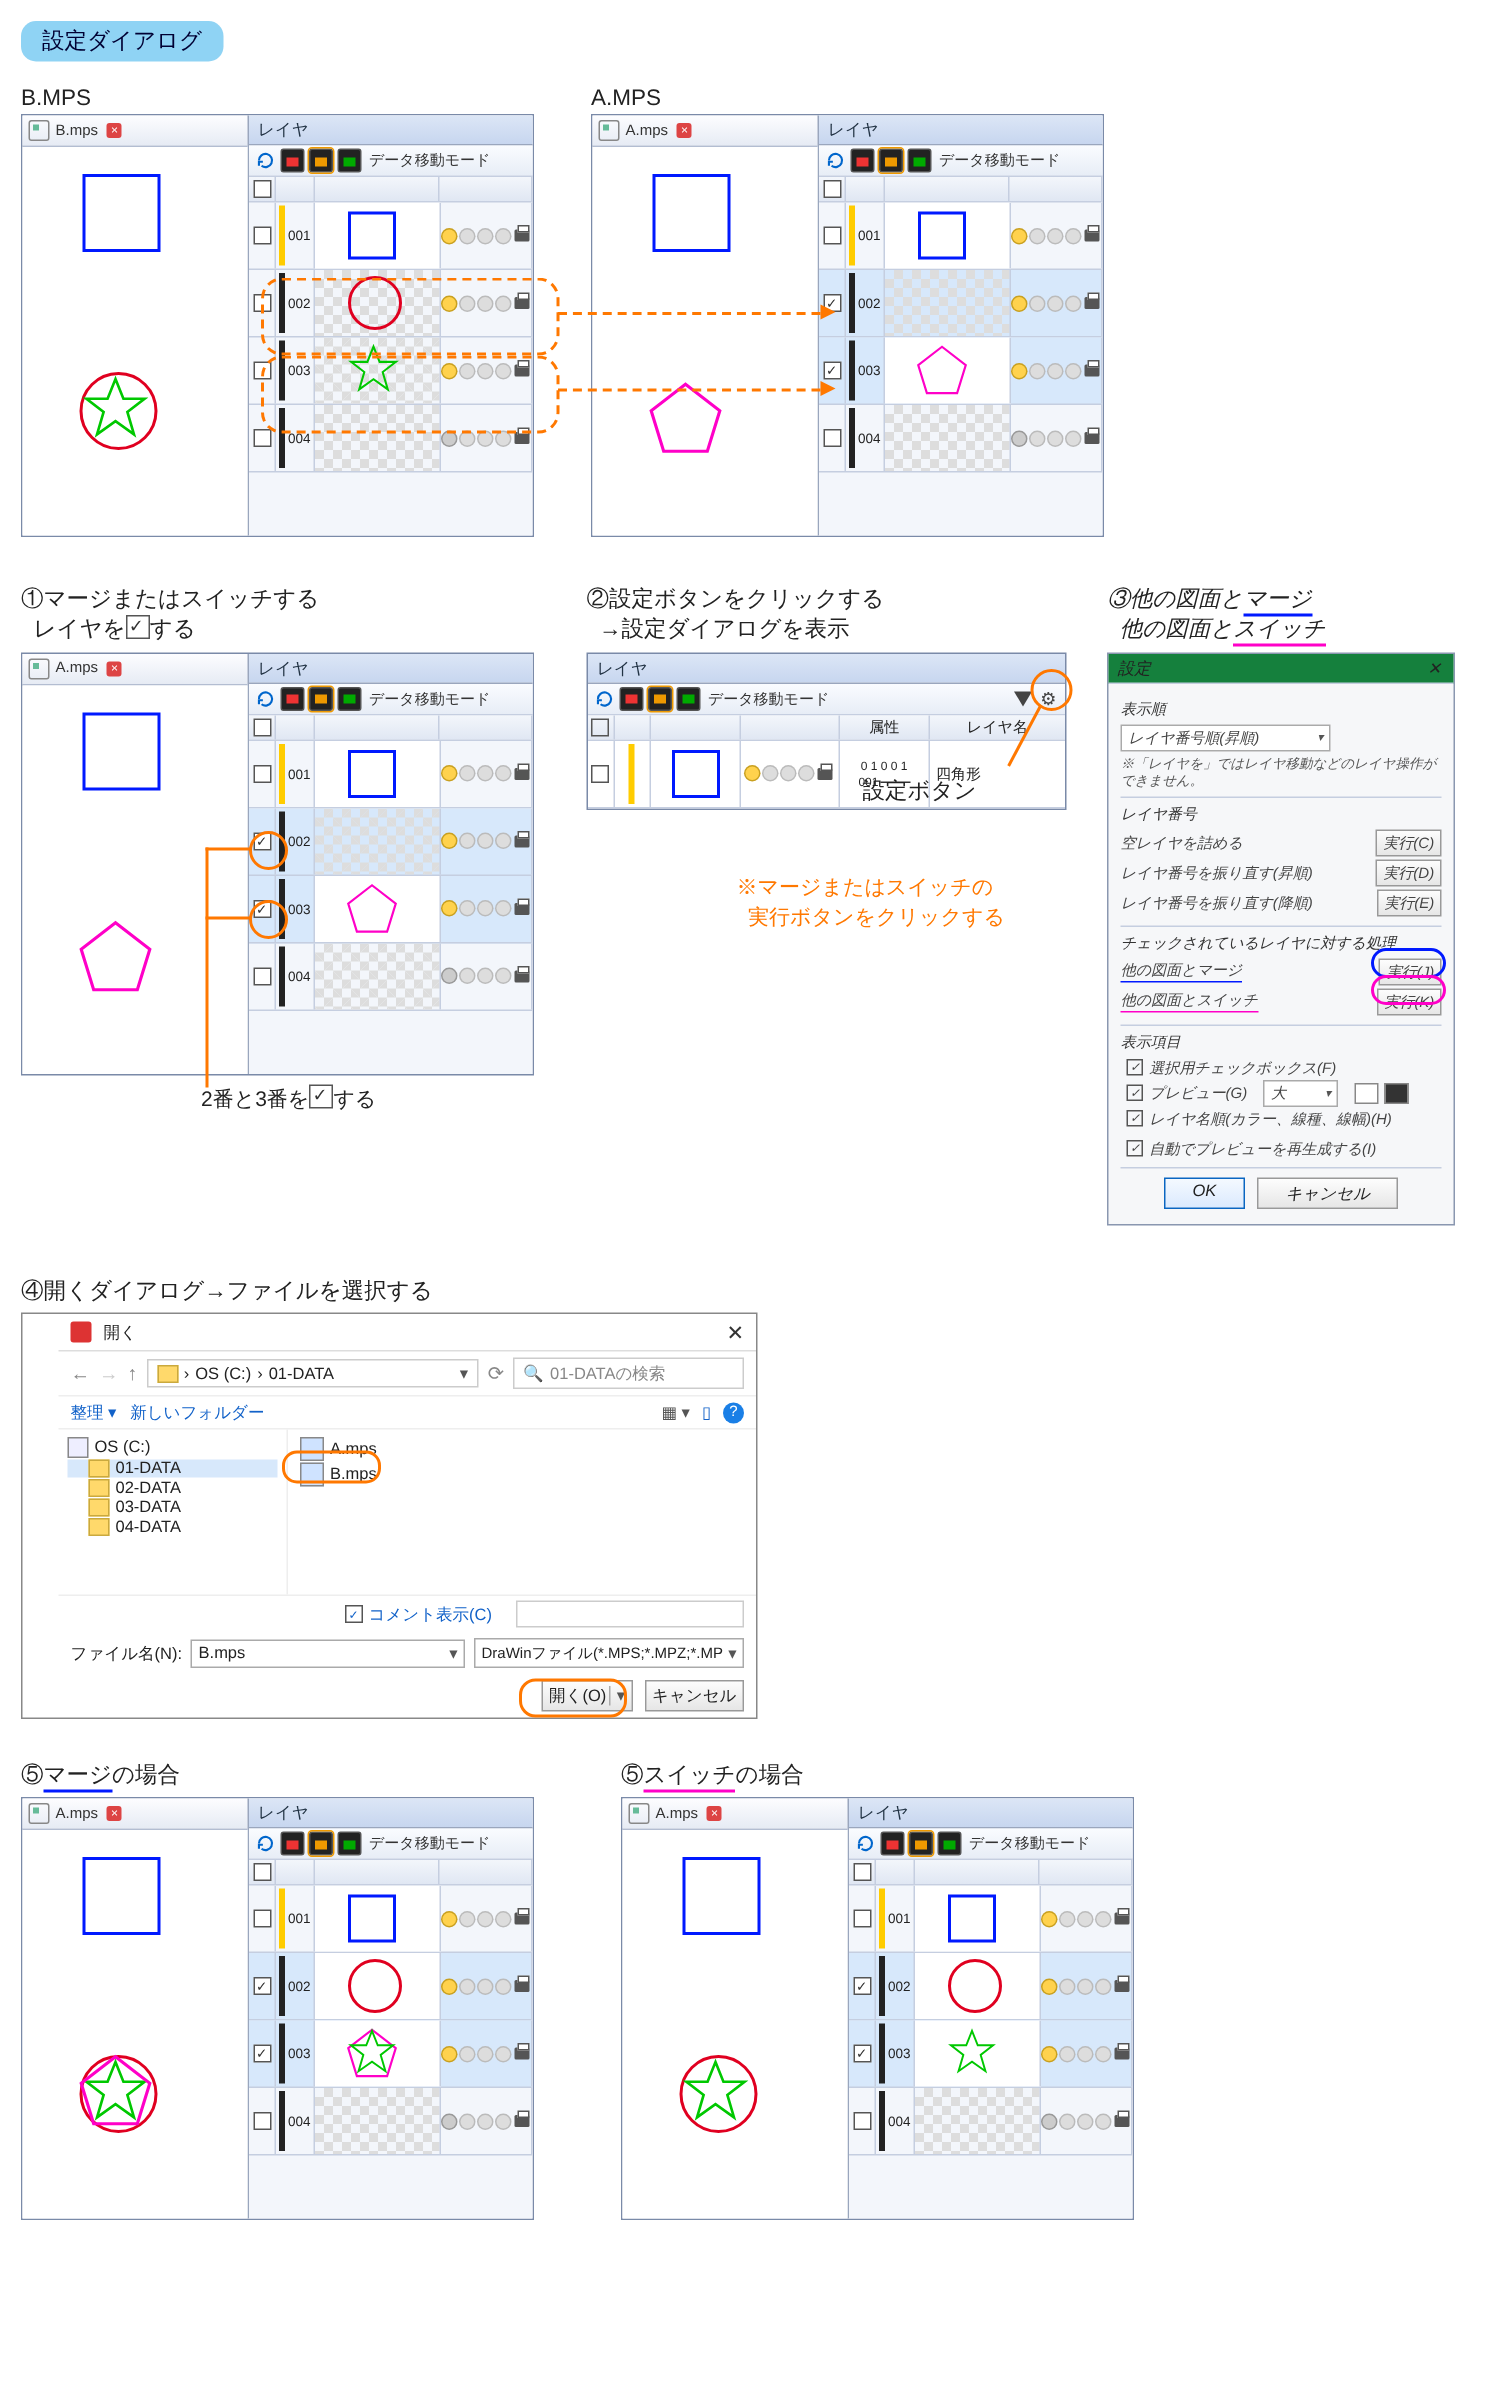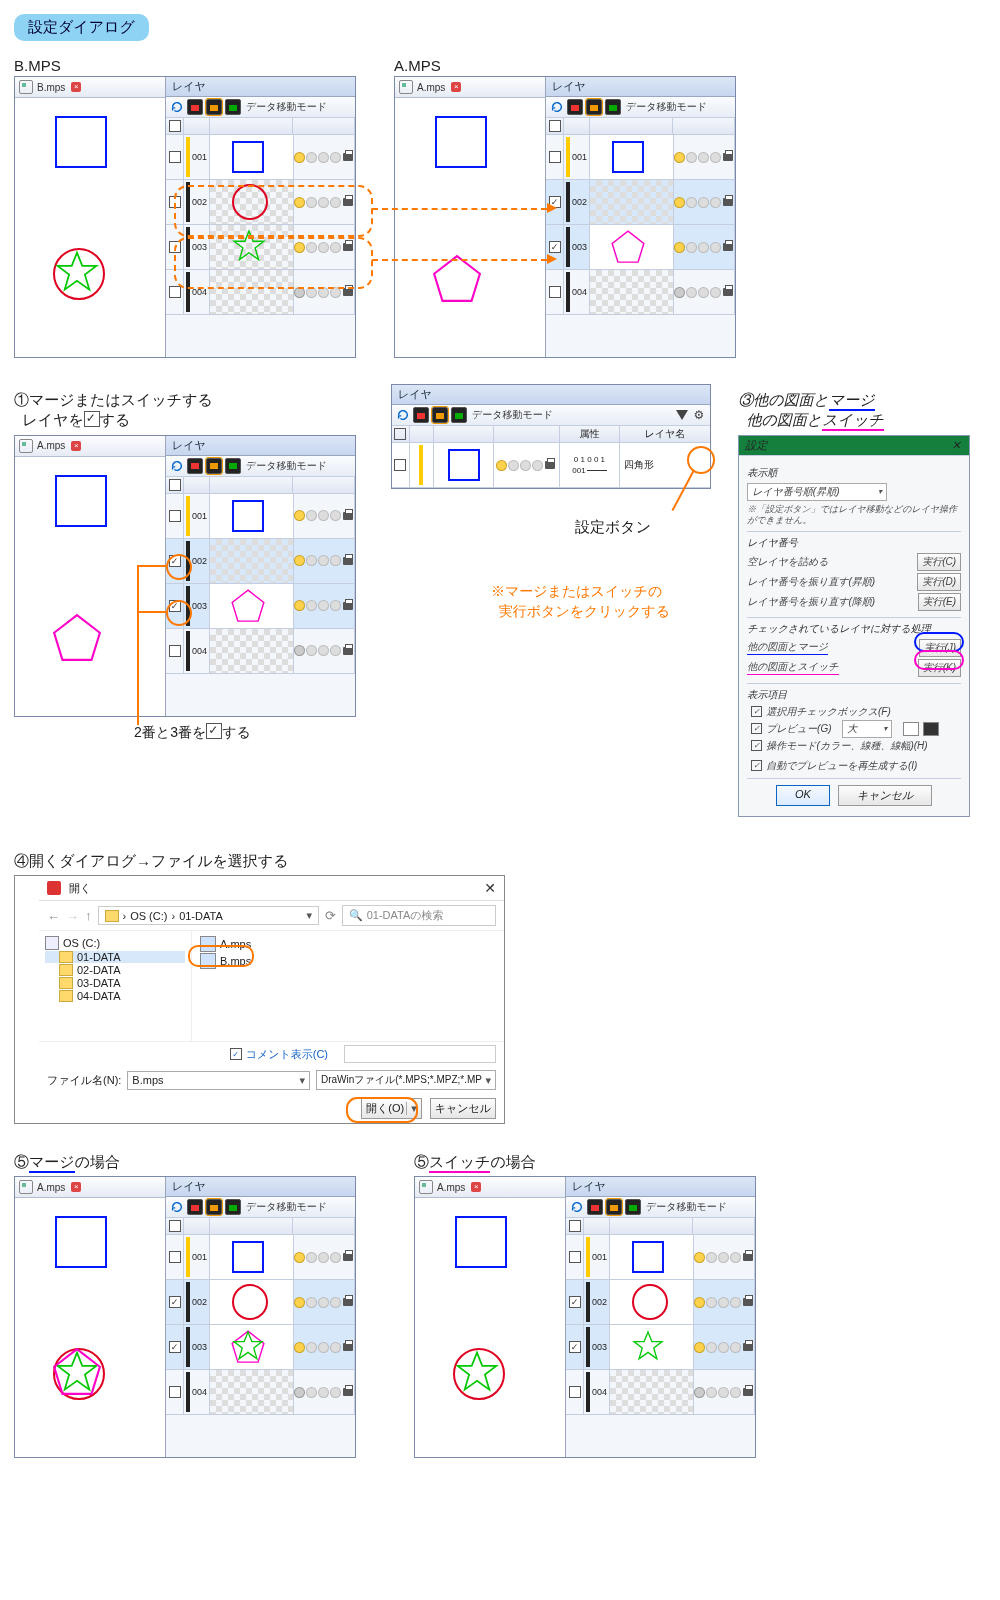--- a/index.html
+++ b/index.html
@@ -556,20 +556,24 @@
       <span class="ann-line" style="top:129px;left:122px;width:30px;height:2px;"></span>
       <span class="ann-line" style="top:175px;left:122px;width:30px;height:2px;"></span>
       <span class="ann-line" style="top:129px;left:122px;width:2px;height:160px;"></span>
     </div>
     <div class="step" style="font-size:14px;margin-top:6px;text-align:center;">
       <span>2番と3番を</span><span class="chkbox-inline"></span><span>する</span>
     </div>
   </div>
 
   <div class="sec" style="width:330px;">
+    <div class="step">
+      <span>②設定ボタンをクリックする</span><br>
+      &nbsp;&nbsp;<span>→設定ダイアログを表示</span>
+    </div>
 
     <div style="border:1px solid #7a8aa8;width:318px;">
       <div class="lp-title">レイヤ</div>
       <div class="lp-tool ext">
         <div style="display:flex;gap:3px;align-items:center;">
           <svg class="reload" viewBox="0 0 16 16">
               <path d="M3 8a5 5 0 1 1 2 4" fill="none" stroke="#06c" stroke-width="1.6"></path>
               <path d="M3 12v-3h3" fill="none" stroke="#06c" stroke-width="1.6"></path>
             </svg>
           <span class="ico mon m1"></span>
@@ -639,21 +643,21 @@
           <span>設定</span>
           <span class="x">✕</span>
         </div>
       <div class="body">
         <div class="grp">
           <div class="gt">表示順</div>
           <div class="sel">
               <span>レイヤ番号順(昇順)</span>
               <span class="dd">▾</span>
             </div>
-          <div style="color:#555;font-size:9px;margin-top:3px;line-height:1.3;">※「設定ボタン」ではレイヤ移動などのレイヤ操作ができません。</div>
+          <div style="color:#555;font-size:9px;margin-top:3px;line-height:1.3;">※「レイヤを」ではレイヤ移動などのレイヤ操作ができません。</div>
         </div>
         <div class="grp">
           <div class="gt">レイヤ番号</div>
           <div class="actrow">
               <span>空レイヤを詰める</span>
               <span class="ebtn">実行(C)</span>
             </div>
           <div class="actrow">
               <span>レイヤ番号を振り直す(昇順)</span>
               <span class="ebtn">実行(D)</span>
@@ -681,21 +685,21 @@
           <div class="check">
               <span class="c">✓</span>
               <span>選択用チェックボックス(F)</span>
             </div>
           <div class="check"><span class="c">✓</span><span>プレビュー(G)</span>&nbsp;<span class="sel" style="width:40px;">
                 <span>大</span>
                 <span class="dd">▾</span>
               </span>&nbsp;<span style="width:14px;height:12px;border:1px solid #888;background:#fff;display:inline-block;"></span><span style="width:14px;height:12px;border:1px solid #888;background:#333;display:inline-block;"></span></div>
           <div class="check">
               <span class="c">✓</span>
-              <span>操作モード(カラー、線種、線幅)(H)</span>
+              <span>レイヤ名順(カラー、線種、線幅)(H)</span>
             </div>
           <div class="check" style="margin-top:6px;">
               <span class="c">✓</span>
               <span>自動でプレビューを再生成する(I)</span>
             </div>
         </div>
         <div class="btnbar">
           <span class="dbtn">OK</span>
           <span class="dbtn sec">キャンセル</span>
         </div>
@@ -725,20 +729,28 @@
         <span>›</span>
         <span>01-DATA</span>
       <span style="margin-left:auto;color:#555;">▾</span>
     </div>
     <span class="arr">⟳</span>
     <div class="srch">
         <span>🔍</span>
         <span>01-DATAの検索</span>
       </div>
   </div>
+  <div class="bar">
+    <span><span>整理</span> ▾&nbsp;&nbsp;&nbsp;<span>新しいフォルダー</span></span>
+    <span class="r">
+        <span>▦ ▾</span>
+        <span style="color:#1262c9;">▯</span>
+        <span style="width:14px;height:14px;border-radius:50%;background:#1a7fe6;color:#fff;display:inline-flex;align-items:center;justify-content:center;font-size:10px;">?</span>
+      </span>
+  </div>
   <div class="main">
     <div class="tree">
       <div class="node">
           <span class="dico"></span>
           <span>OS (C:)</span>
         </div>
       <div class="node indent sel">
           <span class="fico"></span>
           <span>01-DATA</span>
         </div>

